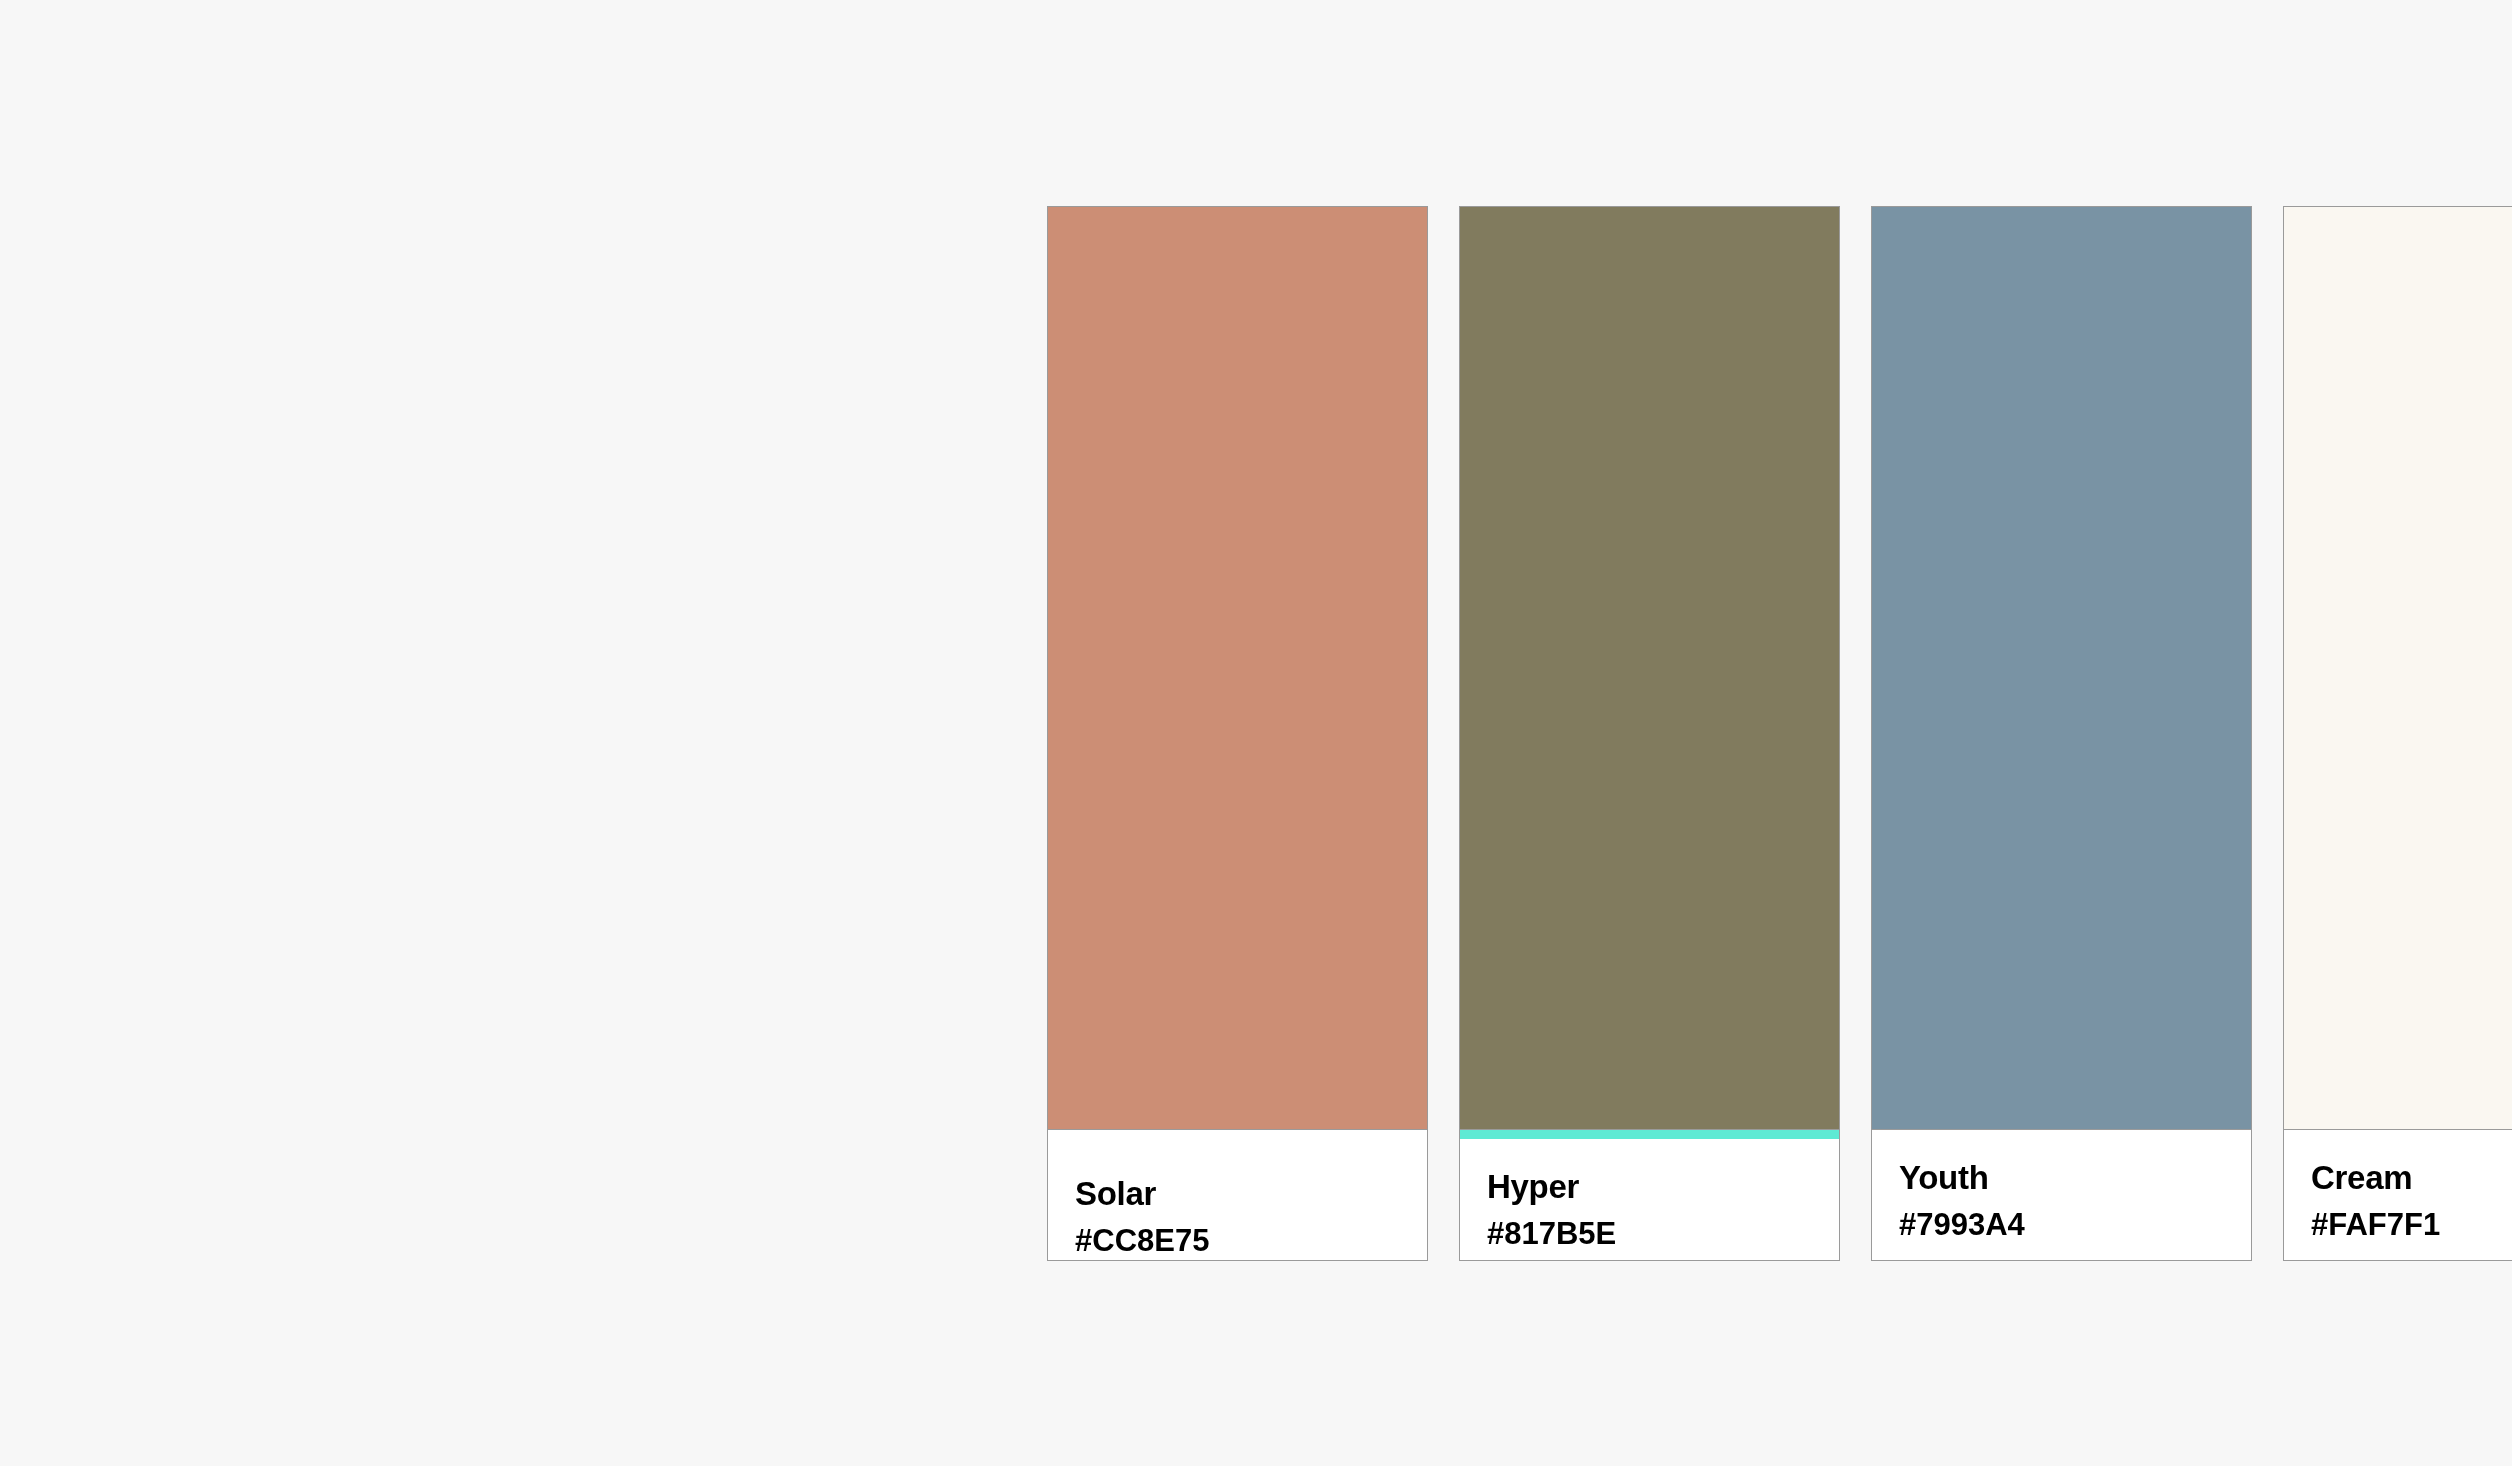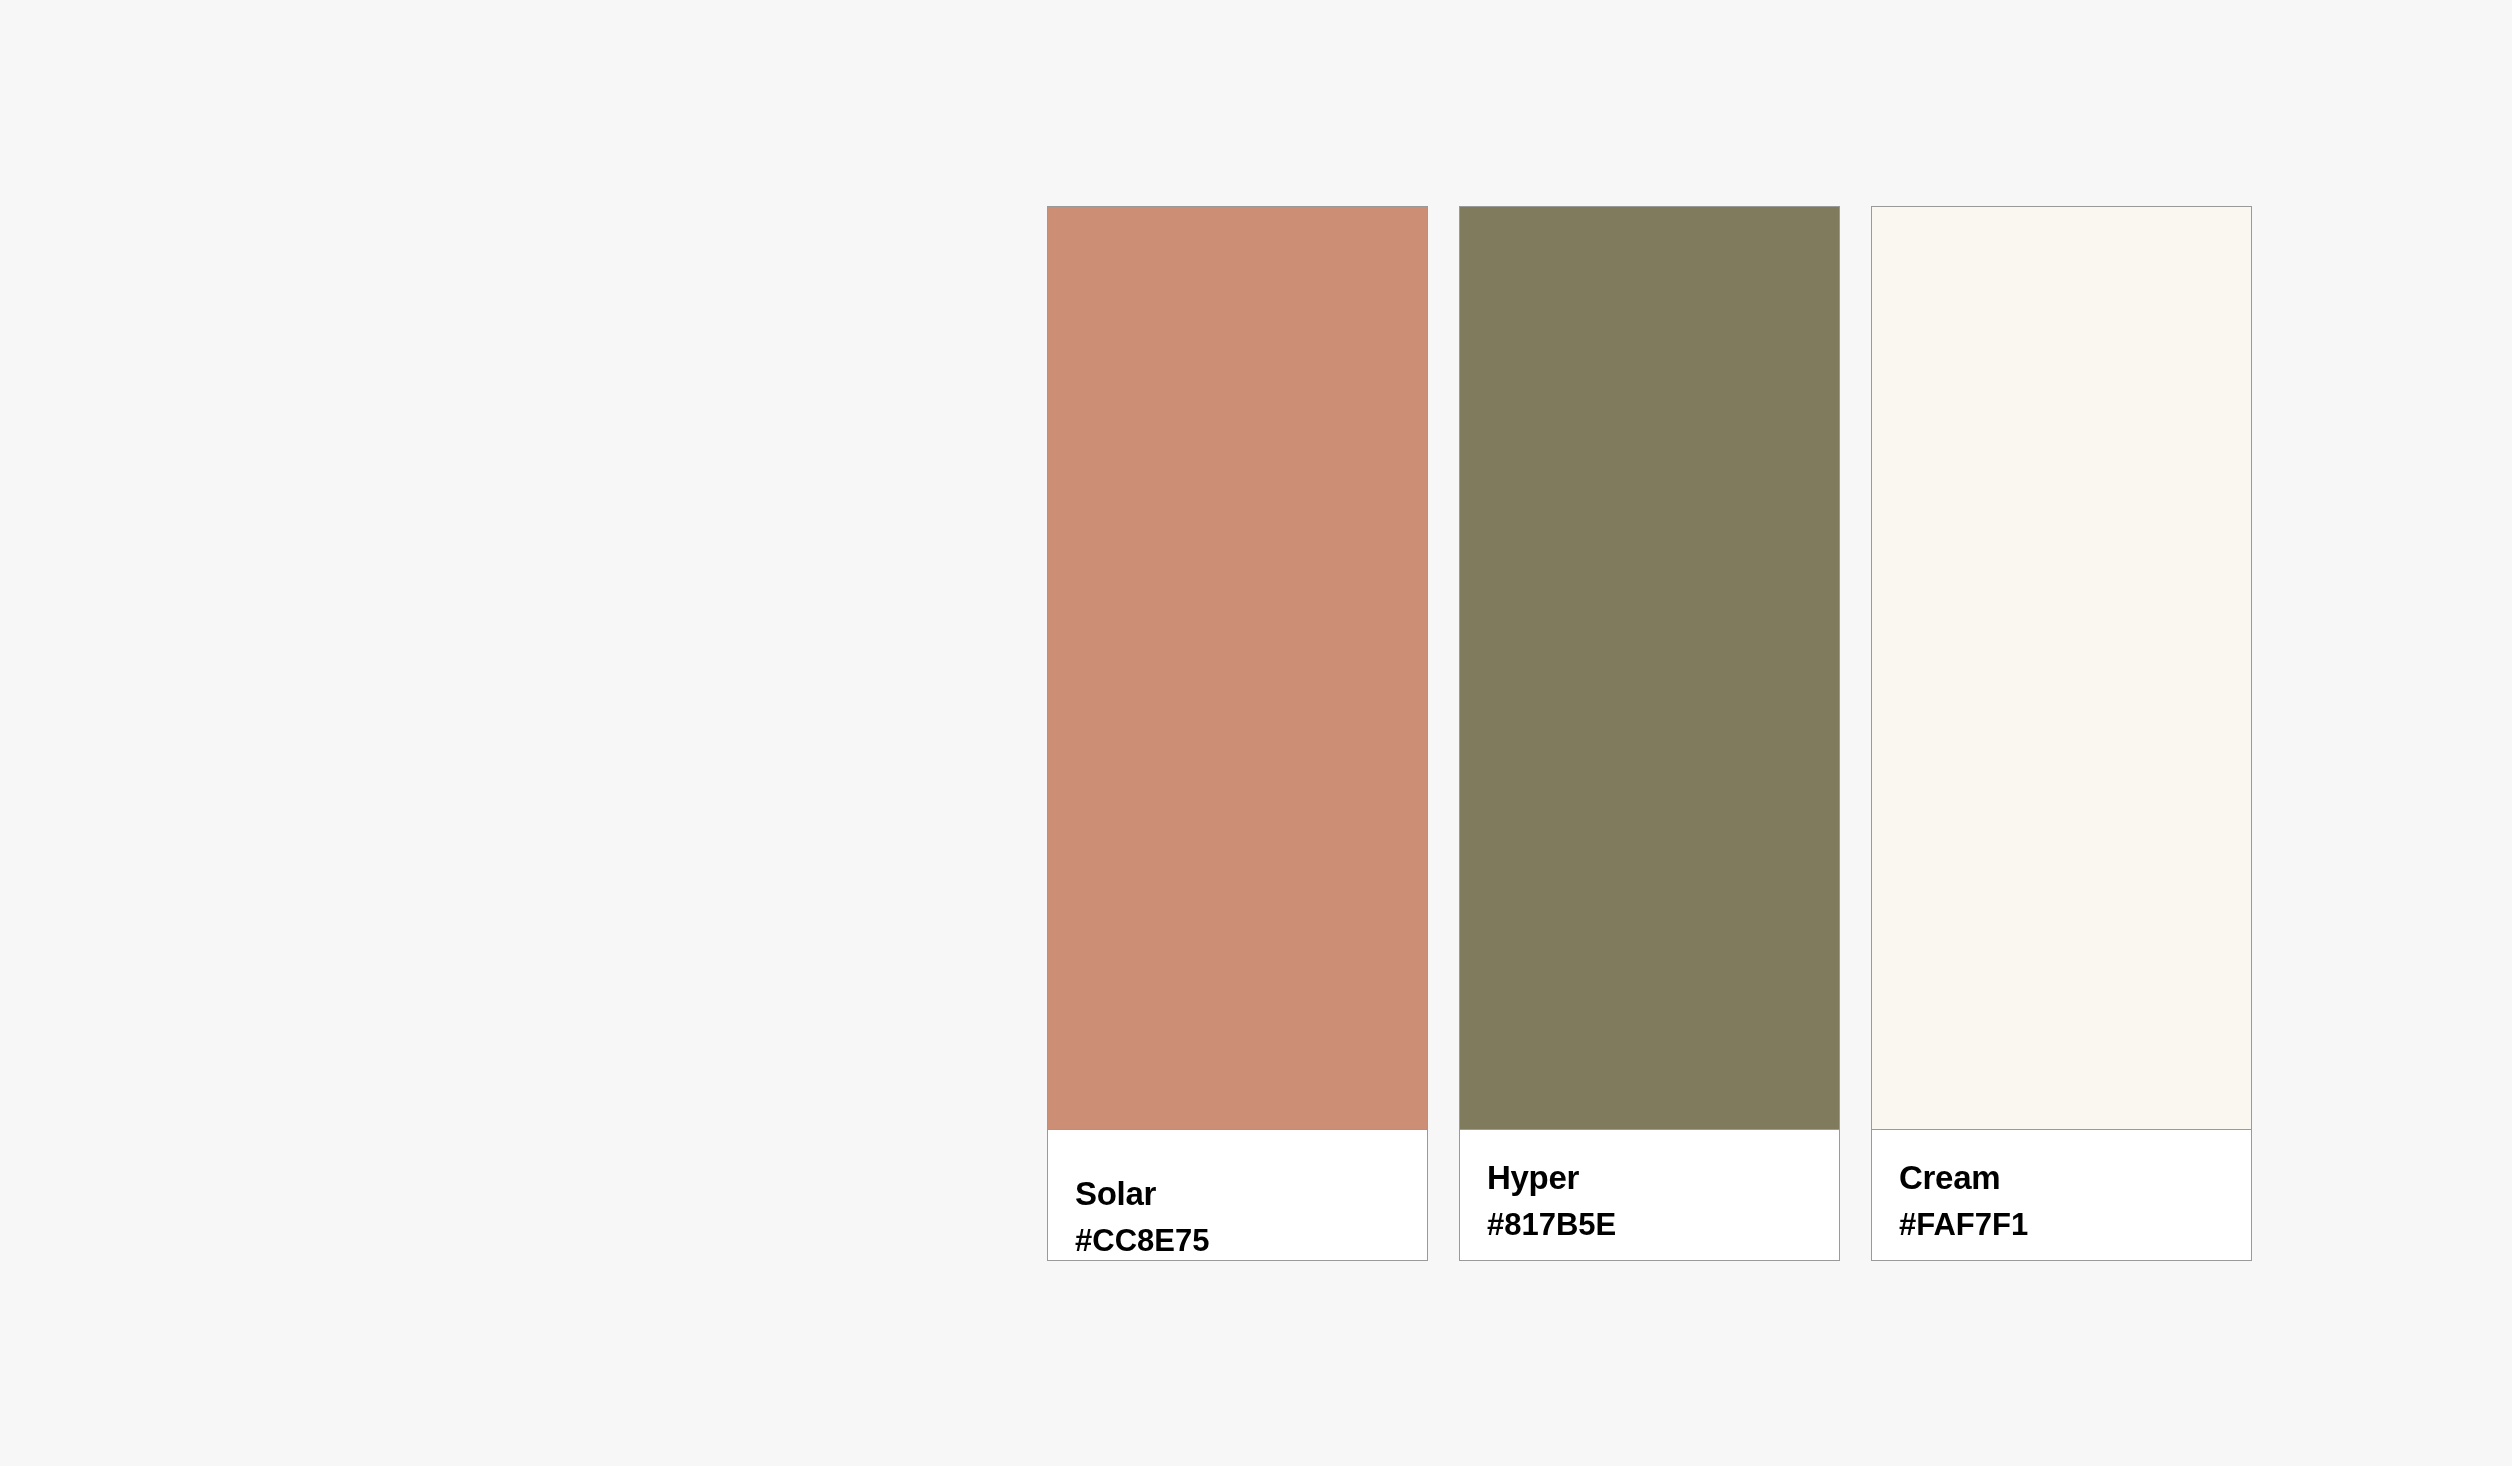--- a/index.html
+++ b/index.html
@@ -79,28 +79,35 @@
 <div id="palette-grid">
 
   <div class="swatch-card" style="border-color: rgb(154, 154, 154); background-color: rgb(255, 255, 255); gap: 16px;">
     <div class="swatch-color" style="background-color: rgb(204, 142, 117); border-bottom-color: rgb(154, 154, 154);"></div>
     <div class="swatch-info">
       <div class="swatch-name">Solar</div>
       <div class="swatch-hex">#CC8E75</div>
     </div>
   </div>
 
-  <div class="swatch-card" style="border-color: rgb(154, 154, 154); background-color: #5eead4;">
+  <div class="swatch-card" style="border-color: rgb(154, 154, 154); background-color: #5eead4; gap: 9px;">
     <div class="swatch-color" style="background-color: rgb(129, 123, 94); border-bottom-color: rgb(154, 154, 154);"></div>
     <div class="swatch-info">
       <div class="swatch-name">Hyper</div>
       <div class="swatch-hex">#817B5E</div>
     </div>
   </div>
 
+  <div class="swatch-card" style="border-color: rgb(154, 154, 154); background-color: rgb(255, 255, 255);">
+    <div class="swatch-color" style="background-color: rgb(121, 147, 164); border-bottom-color: rgb(154, 154, 154);"></div>
+    <div class="swatch-info">
+      <div class="swatch-name">Youth</div>
+      <div class="swatch-hex">#7993A4</div>
+    </div>
+  </div>
 
   <div class="swatch-card" style="border-color: rgb(154, 154, 154); background-color: rgb(255, 255, 255);">
     <div class="swatch-color" style="background-color: rgb(250, 247, 241); border-bottom-color: rgb(154, 154, 154);"></div>
     <div class="swatch-info">
       <div class="swatch-name">Cream</div>
       <div class="swatch-hex">#FAF7F1</div>
     </div>
   </div>
 
 </div>

